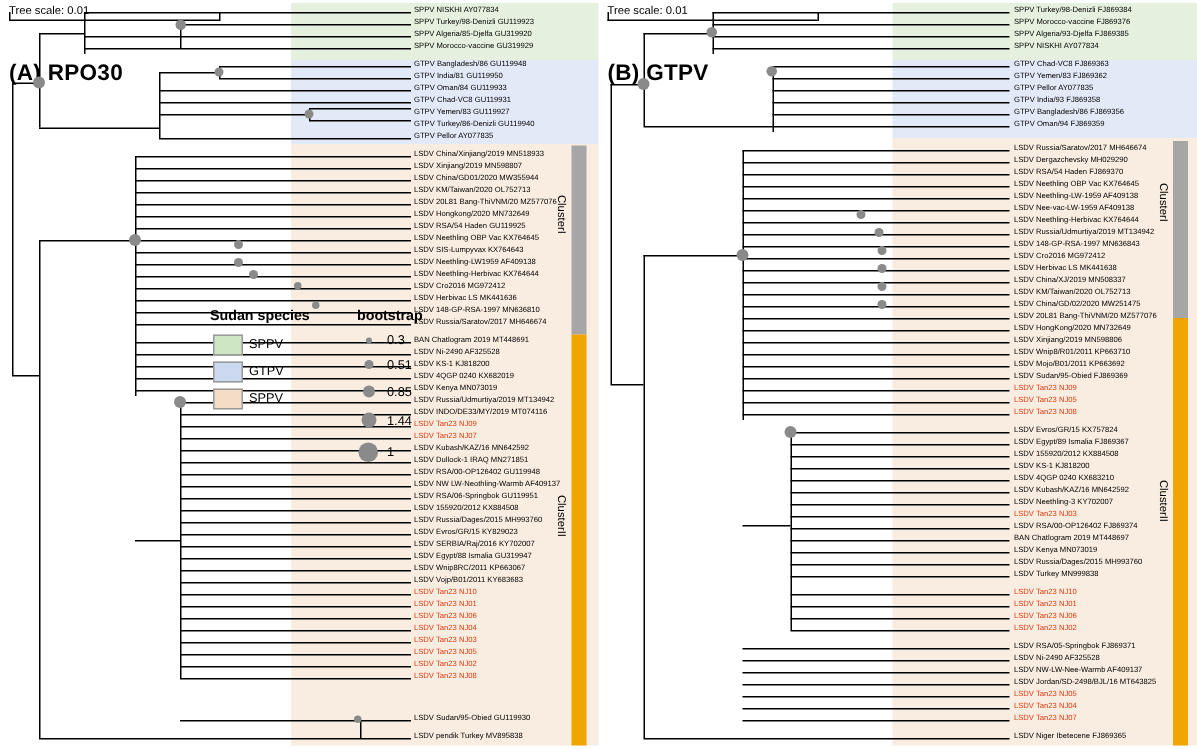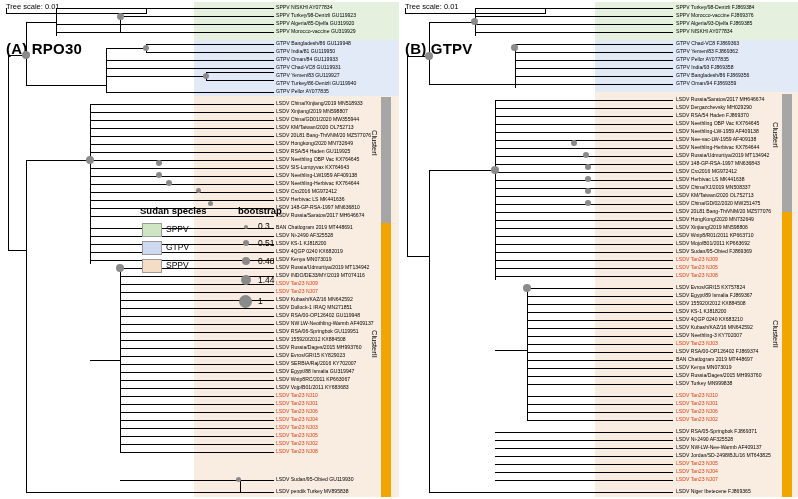--- a/index.html
+++ b/index.html
@@ -155,21 +155,21 @@
     <div class="legend-sw" style="left:2px;top:36px;background:#ccd9f0;"></div>
     <div class="legend-txt" style="left:26px;top:37px;">GTPV</div>
     <div class="legend-sw" style="left:2px;top:54px;background:#f4ddc6;"></div>
     <div class="legend-txt" style="left:26px;top:55px;">SPPV</div>
 
     <div class="legend-dot" style="left:104px;top:20px;width:4px;height:4px;"></div>
     <div class="legend-txt" style="left:118px;top:16px;">0.3</div>
     <div class="legend-dot" style="left:103px;top:35px;width:6px;height:6px;"></div>
     <div class="legend-txt" style="left:118px;top:33px;">0.51</div>
     <div class="legend-dot" style="left:102px;top:52px;width:8px;height:8px;"></div>
-    <div class="legend-txt" style="left:118px;top:51px;">0.48</div>
+    <div class="legend-txt" style="left:118px;top:51px;">0.85</div>
     <div class="legend-dot" style="left:101px;top:70px;width:10px;height:10px;"></div>
     <div class="legend-txt" style="left:118px;top:70px;">1.44</div>
     <div class="legend-dot" style="left:99px;top:90px;width:13px;height:13px;"></div>
     <div class="legend-txt" style="left:118px;top:91px;">1</div>
   </div>
 
   <div id="tipsA">
       <div class="tiplabel" style="left: 276px; top: 5px;">SPPV NISKHI AY077834</div>
       <div class="tiplabel" style="left: 276px; top: 13px;">SPPV Turkey/98-Denizli GU119923</div>
       <div class="tiplabel" style="left: 276px; top: 21px;">SPPV Algeria/85-Djelfa GU319920</div>

